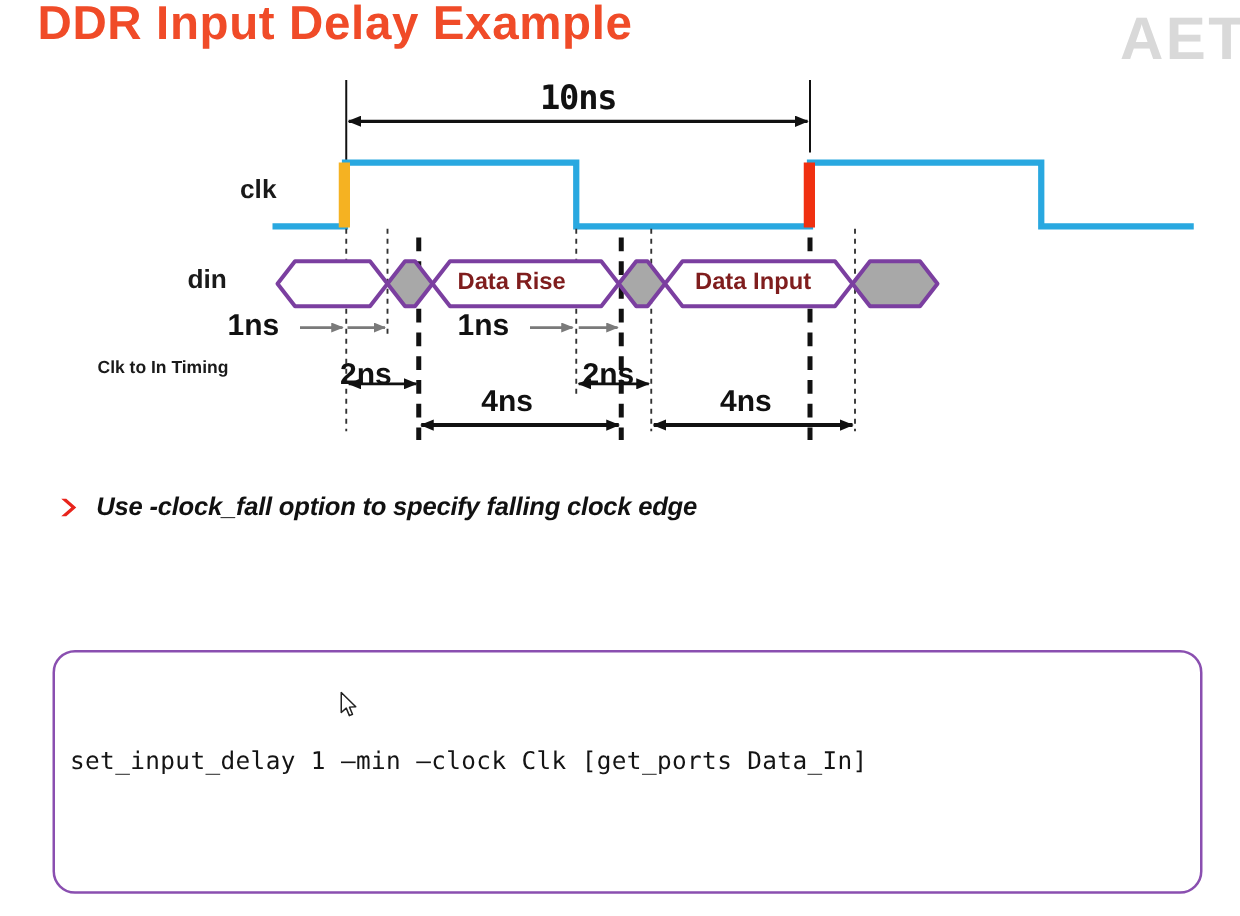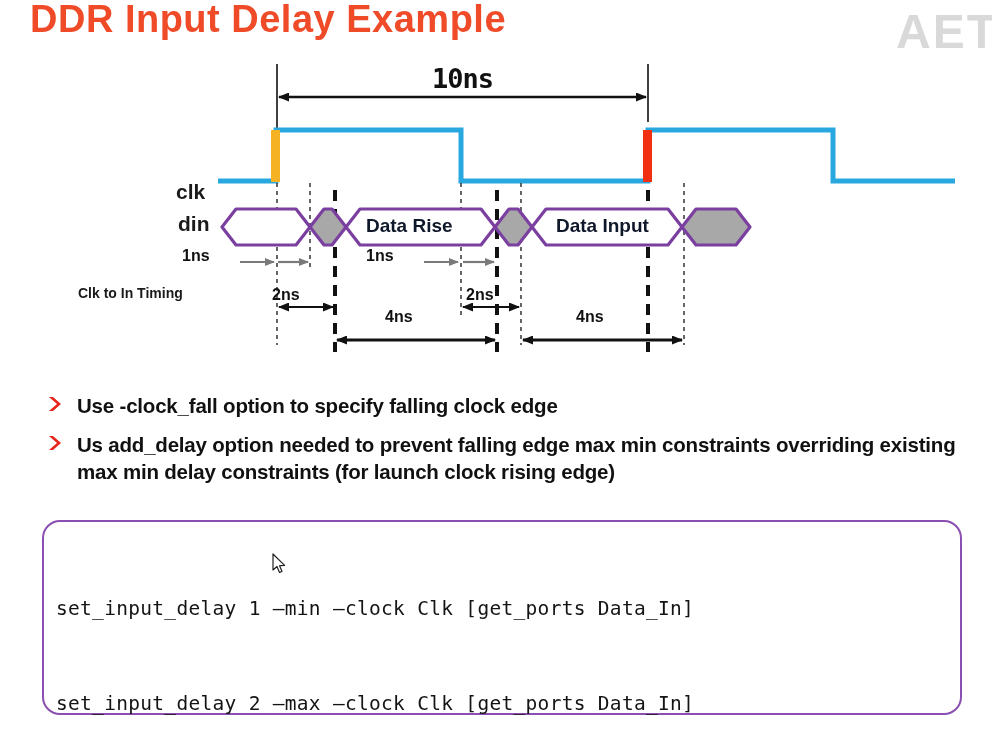--- a/index.html
+++ b/index.html
@@ -34,52 +34,53 @@
   
   .diagram{position:absolute;left:0;top:0;width:992px;height:380px;}
   .diagram svg{display:block;}
 
   
   .wlabel{
     position:absolute;
     font-size:21px;font-weight:bold;color:#1a1a1a;
     white-space:nowrap;
   }
-  .wlabel.clk{left:176px;top:140px;margin-top:40px;}
-  .wlabel.din{left:150px;top:212px;margin-left:28px;}
+  .wlabel.clk{left:192px;top:140px;}
+  .wlabel.din{left:150px;top:212px;}
   .wlabel.clkin{left:78px;top:285px;font-size:14px;}
 
   
   .meas{
     position:absolute;
-    font-size:16px;font-weight:bold;color:#111;
+    font-size:24px;font-weight:bold;color:#111;
     white-space:nowrap;
   }
   .meas.ten{left:432px;top:63px;font-size:27px;font-family:"DejaVu Sans Mono",monospace;letter-spacing:-1px;}
   .meas.ns1a{left:182px;top:247px;}
   .meas.ns1b{left:366px;top:247px;}
   .meas.ns2a{left:272px;top:286px;}
   .meas.ns2b{left:466px;top:286px;}
   .meas.ns4a{left:385px;top:308px;}
   .meas.ns4b{left:576px;top:308px;}
 
   
   .bustext{
     position:absolute;
-    font-size:19px;font-weight:bold;color:#0f172a;
+    font-size:19px;font-weight:bold;color:#7f1d1d;
     white-space:nowrap;
   }
   .bustext.rise{left:366px;top:215px;}
   .bustext.fall{left:556px;top:215px;}
 
   
   .bullets{position:absolute;left:48px;top:392px;width:920px;}
   .bullet{
-    display:flex;align-items:flex-start;
+    display:flex;align-items:flex-end;
     margin-bottom:12px;
+    font-style:italic;
   }
   .chev{
     flex:0 0 auto;width:20px;margin-right:9px;margin-top:4px;
   }
   .btext{
     font-size:20.5px;font-weight:bold;color:#111;
     line-height:1.32;
     letter-spacing:-0.2px;
   }
 
@@ -221,34 +222,25 @@
 
   <div class="bullets">
     <div class="bullet">
       <span class="chev">
         <svg width="18" height="16" viewBox="0 0 18 16" xmlns="http://www.w3.org/2000/svg">
           <path d="M1,1 L9,8 L1,15 L5,15 L13,8 L5,1 z" fill="#e8241c"></path>
         </svg>
       </span>
       <span class="btext">Use -clock_fall option to specify falling clock edge</span>
     </div>
-    <div class="bullet">
-      <span class="chev">
-        <svg width="18" height="16" viewBox="0 0 18 16" xmlns="http://www.w3.org/2000/svg">
-          <path d="M1,1 L9,8 L1,15 L5,15 L13,8 L5,1 z" fill="#e8241c"></path>
-        </svg>
-      </span>
-      <span class="btext">Us add_delay option needed to prevent falling edge max min constraints overriding existing max min delay constraints (for launch clock rising edge)</span>
-    </div>
   </div>
 
   <div class="codebox"></div>
   <div class="codelines">
     <div>set_input_delay 1 –min –clock Clk [get_ports Data_In]</div>
-    <div>set_input_delay 2 –max –clock Clk [get_ports Data_In]</div>
     
     
     
     
   </div>
 
   <div class="cursor">
     <svg width="16" height="22" viewBox="0 0 16 22" xmlns="http://www.w3.org/2000/svg">
       <path d="M1,1 L1,17 L5,13.5 L7.5,19.5 L10,18.4 L7.6,12.7 L12.6,12.4 z" fill="#ffffff" stroke="#222" stroke-width="1.2" stroke-linejoin="round"></path>
     </svg>

